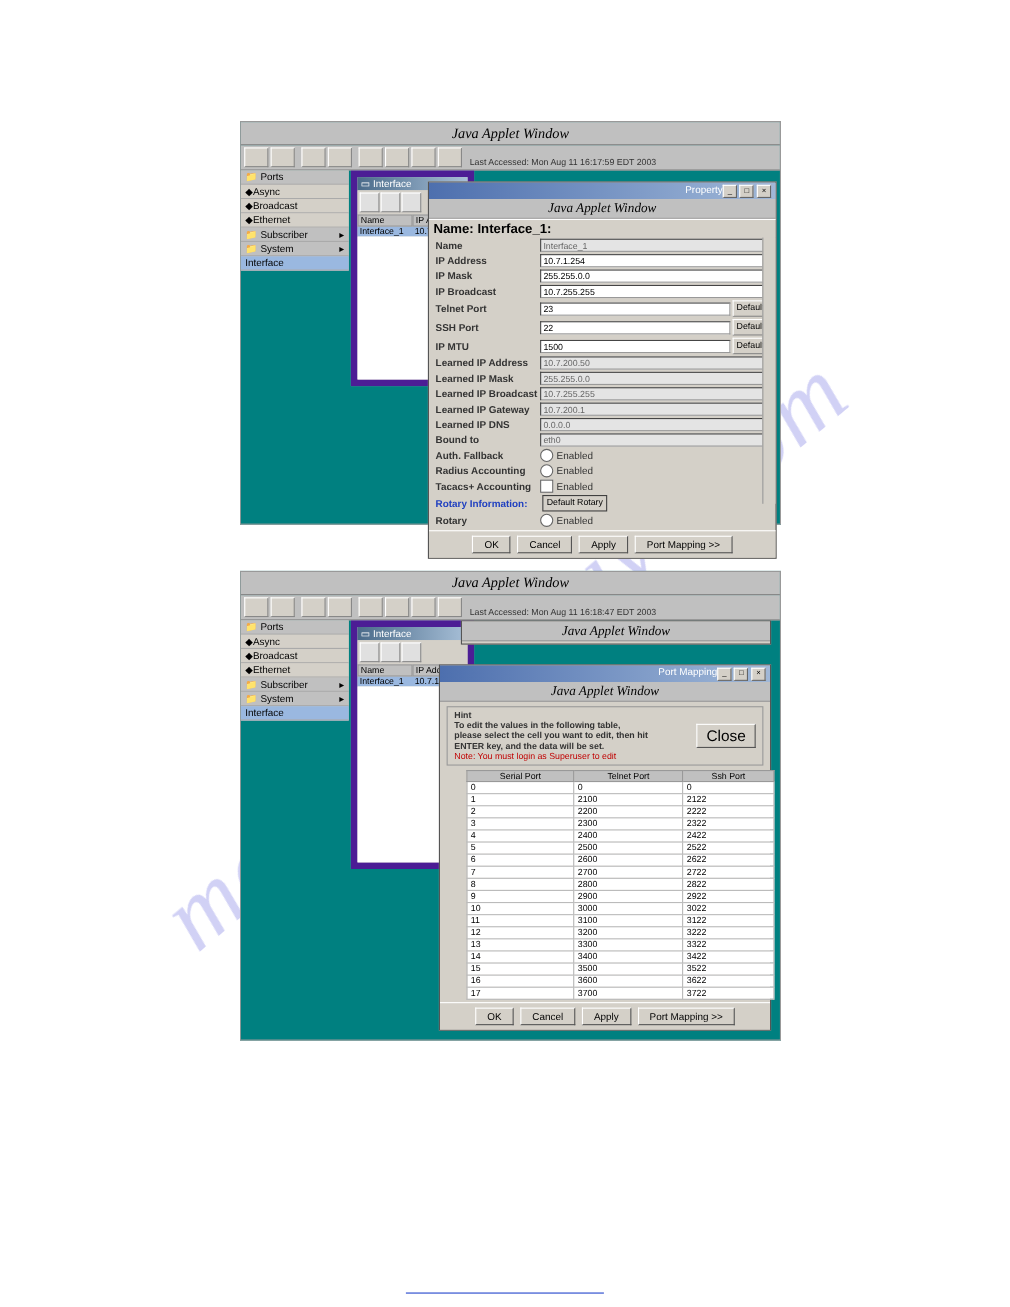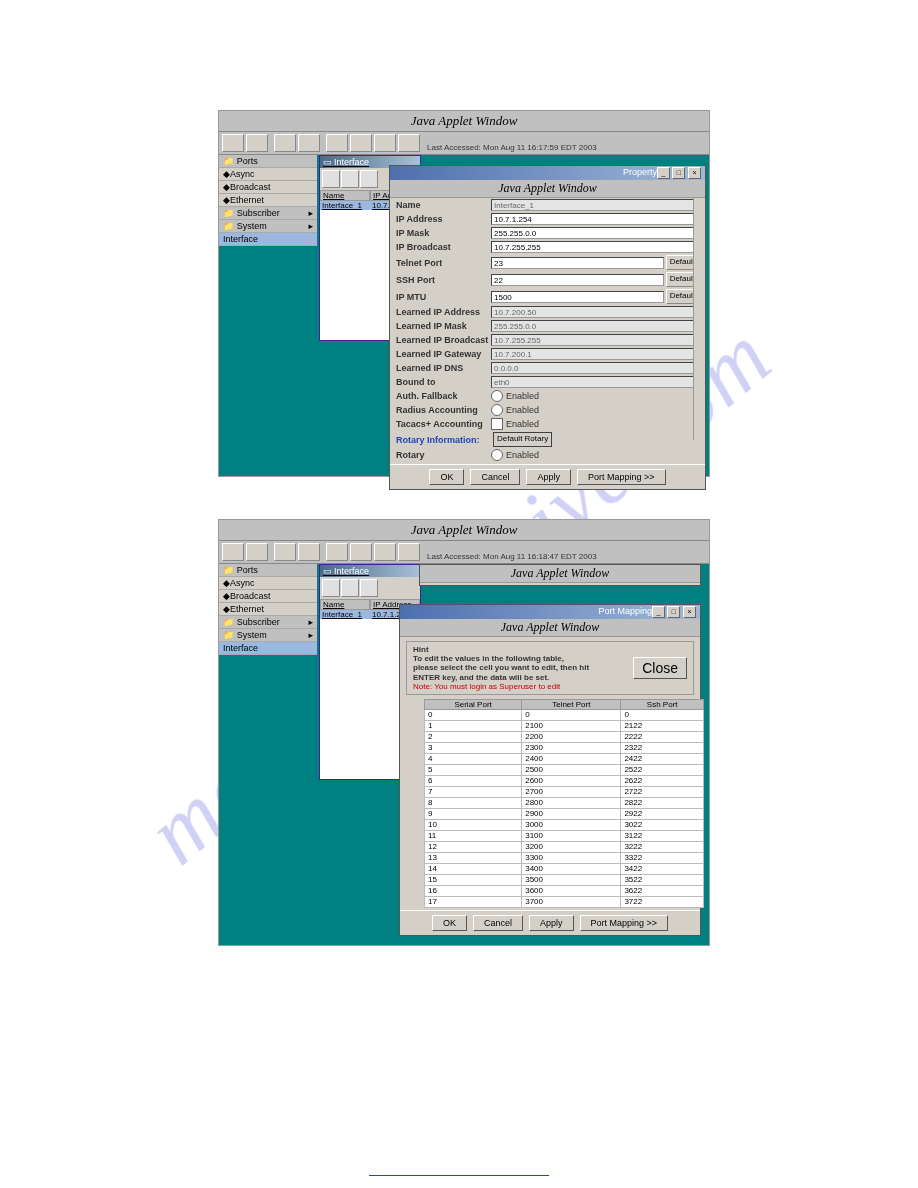--- a/index.html
+++ b/index.html
@@ -72,23 +72,22 @@
   }
   .treeitem.folder { background: #c0c0c0; }
   .treeitem.selected { background: #9ab8e0; }
   .treearrow { float: right; color: #000; }
   .iface-win {
     position: absolute;
     left: 100px;
     top: 0;
     width: 100px;
     background: #d4d0c8;
-    border: 1px solid #4c1d95;
+    border: 6px solid #4c1d95;
     font-size: 8px;
-    text-decoration: underline;
   }
   .iface-title {
     background: linear-gradient(to right, #4a6b8a, #a8c0d8);
     color: #fff;
     padding: 1px 3px;
     font-size: 9px;
   }
   .iface-toolbar {
     background: #d4d0c8;
     padding: 2px;
@@ -361,20 +360,21 @@
     <div class="prop-win">
       <div class="prop-title">
         <span>Property</span>
         <span class="winbtns">
           <span>_</span>
           <span>□</span>
           <span>×</span>
         </span>
       </div>
       <div class="prop-subtitle">Java Applet Window</div>
+      <div class="prop-heading">Name: Interface_1:</div>
       <div class="prop-body">
         <div class="frow">
             <div class="flabel">Name</div>
             <div class="finput dis">Interface_1</div>
           </div>
         <div class="frow">
             <div class="flabel">IP Address</div>
             <div class="finput">10.7.1.254</div>
           </div>
         <div class="frow">

